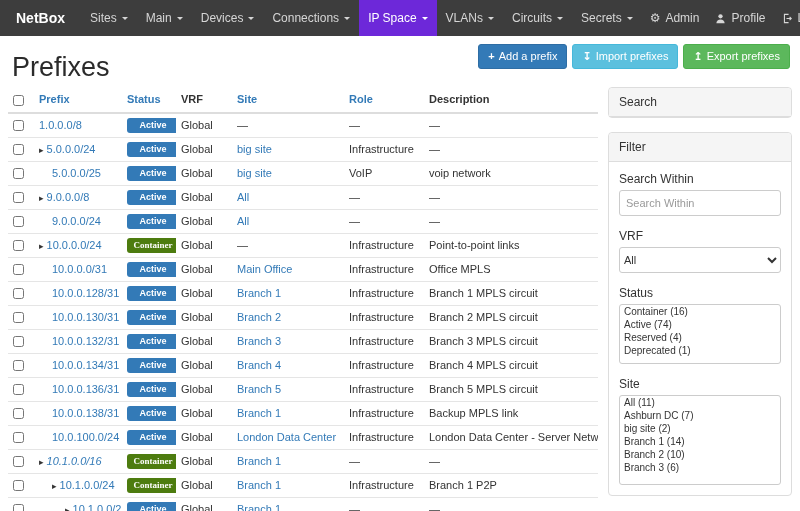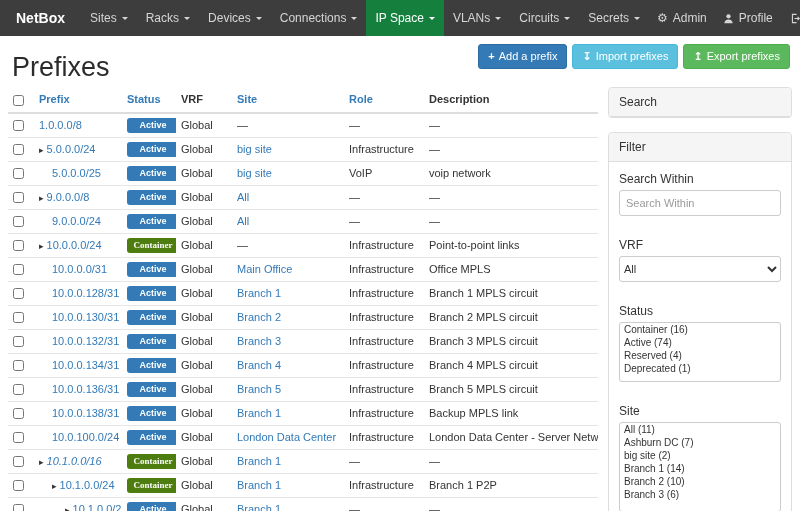--- a/index.html
+++ b/index.html
@@ -5,21 +5,21 @@
   html,body{margin:0;padding:0;}
   body{
     width:800px;height:511px;overflow:hidden;background:#fff;
     font-family:"Liberation Sans","DejaVu Sans",sans-serif;color:#333;
   }
   
   .navbar{height:36px;background:#3d3d3d;display:flex;align-items:stretch;}
   .navbar-brand{display:flex;align-items:center;padding:0 16px;color:#fff;font-size:14px;font-weight:bold;cursor:pointer;}
   .navbar-menu{display:flex;align-items:stretch;}
   .nav-item{display:flex;align-items:center;gap:5px;padding:0 9px;font-size:12px;color:#d6d6d6;cursor:pointer;white-space:nowrap;}
-  .nav-item.active{background:#15803d;color:#fff;}
+  .nav-item.active{background:#6d28d9;color:#fff;}
   .nav-caret{width:0;height:0;border:3.5px solid transparent;border-top-color:currentColor;margin-top:4px;}
   .navbar-right{margin-left:auto;display:flex;align-items:stretch;padding-right:8px;}
   .nav-util{display:flex;align-items:center;gap:5px;padding:0 8px;font-size:12px;color:#d6d6d6;cursor:pointer;white-space:nowrap;}
   .nav-icon{font-size:12px;line-height:1;display:flex;align-items:center;}
   
   .page-header{display:flex;justify-content:space-between;align-items:flex-start;padding:6px 10px 4px 12px;}
   .page-title{font-size:27px;font-weight:500;color:#2b2b2b;margin:10px 0 0 0;}
   .actions{display:flex;gap:5px;margin-top:2px;}
   .btn{display:inline-flex;align-items:center;gap:4px;font-size:11px;padding:5px 9px;border-radius:3px;border:1px solid transparent;color:#fff;cursor:pointer;font-family:inherit;line-height:1.2;}
   .btn-primary{background:#337ab7;border-color:#2e6da4;}
@@ -40,21 +40,21 @@
   .badge-status{display:inline-block;min-width:40px;text-align:center;font-size:9px;font-weight:bold;color:#fff;padding:3px 6px;border-radius:3px;line-height:1;}
   .badge-active{background:#337ab7;}
   .badge-container{background:#4d7c0f;font-family:Liberation Serif, serif;}
   .expand-arrow{color:#333;font-size:9px;margin-right:3px;display:none;}
   input[type=checkbox]{width:11px;height:11px;margin:0;vertical-align:middle;cursor:pointer;}
   
   .sidebar{width:184px;flex:0 0 184px;}
   .panel{border:1px solid #ddd;border-radius:4px;margin-bottom:14px;background:#fff;}
   .panel-heading{background:#f5f5f5;border-bottom:1px solid #ddd;border-radius:4px 4px 0 0;padding:7px 10px;font-size:12px;color:#333;}
   .panel-body{padding:10px;}
-  .form-group{margin-bottom:22px;}
+  .form-group{margin-bottom:13px;}
   .form-group:last-child{margin-bottom:0;}
   .form-label{display:block;font-size:12px;margin-bottom:4px;color:#333;}
   .text-input{width:100%;height:26px;border:1px solid #ccc;border-radius:3px;padding:3px 6px;font-size:11px;font-family:inherit;box-sizing:border-box;color:#333;}
   .text-input::placeholder{color:#9a9a9a;}
   .select{width:100%;height:26px;border:1px solid #ccc;border-radius:3px;font-size:11px;font-family:inherit;background:#fff;color:#333;}
   .listbox{border:1px solid #ccc;border-radius:3px;overflow-y:scroll;background:#fff;}
   .lb-status{height:58px;}
   .lb-site{height:88px;}
   .listbox .opt{font-size:10px;line-height:13px;padding:0 4px;white-space:nowrap;cursor:default;}
   .listbox::-webkit-scrollbar{width:11px;}
@@ -70,21 +70,21 @@
 <div class="app">
 
   <nav class="navbar">
     <a class="navbar-brand">NetBox</a>
     <div class="navbar-menu">
         <div class="nav-item">
     <span>Sites</span>
     <span class="nav-caret"></span>
   </div>
         <div class="nav-item">
-    <span>Racks</span>
+    <span>Main</span>
     <span class="nav-caret"></span>
   </div>
         <div class="nav-item">
     <span>Devices</span>
     <span class="nav-caret"></span>
   </div>
         <div class="nav-item">
     <span>Connections</span>
     <span class="nav-caret"></span>
   </div>

